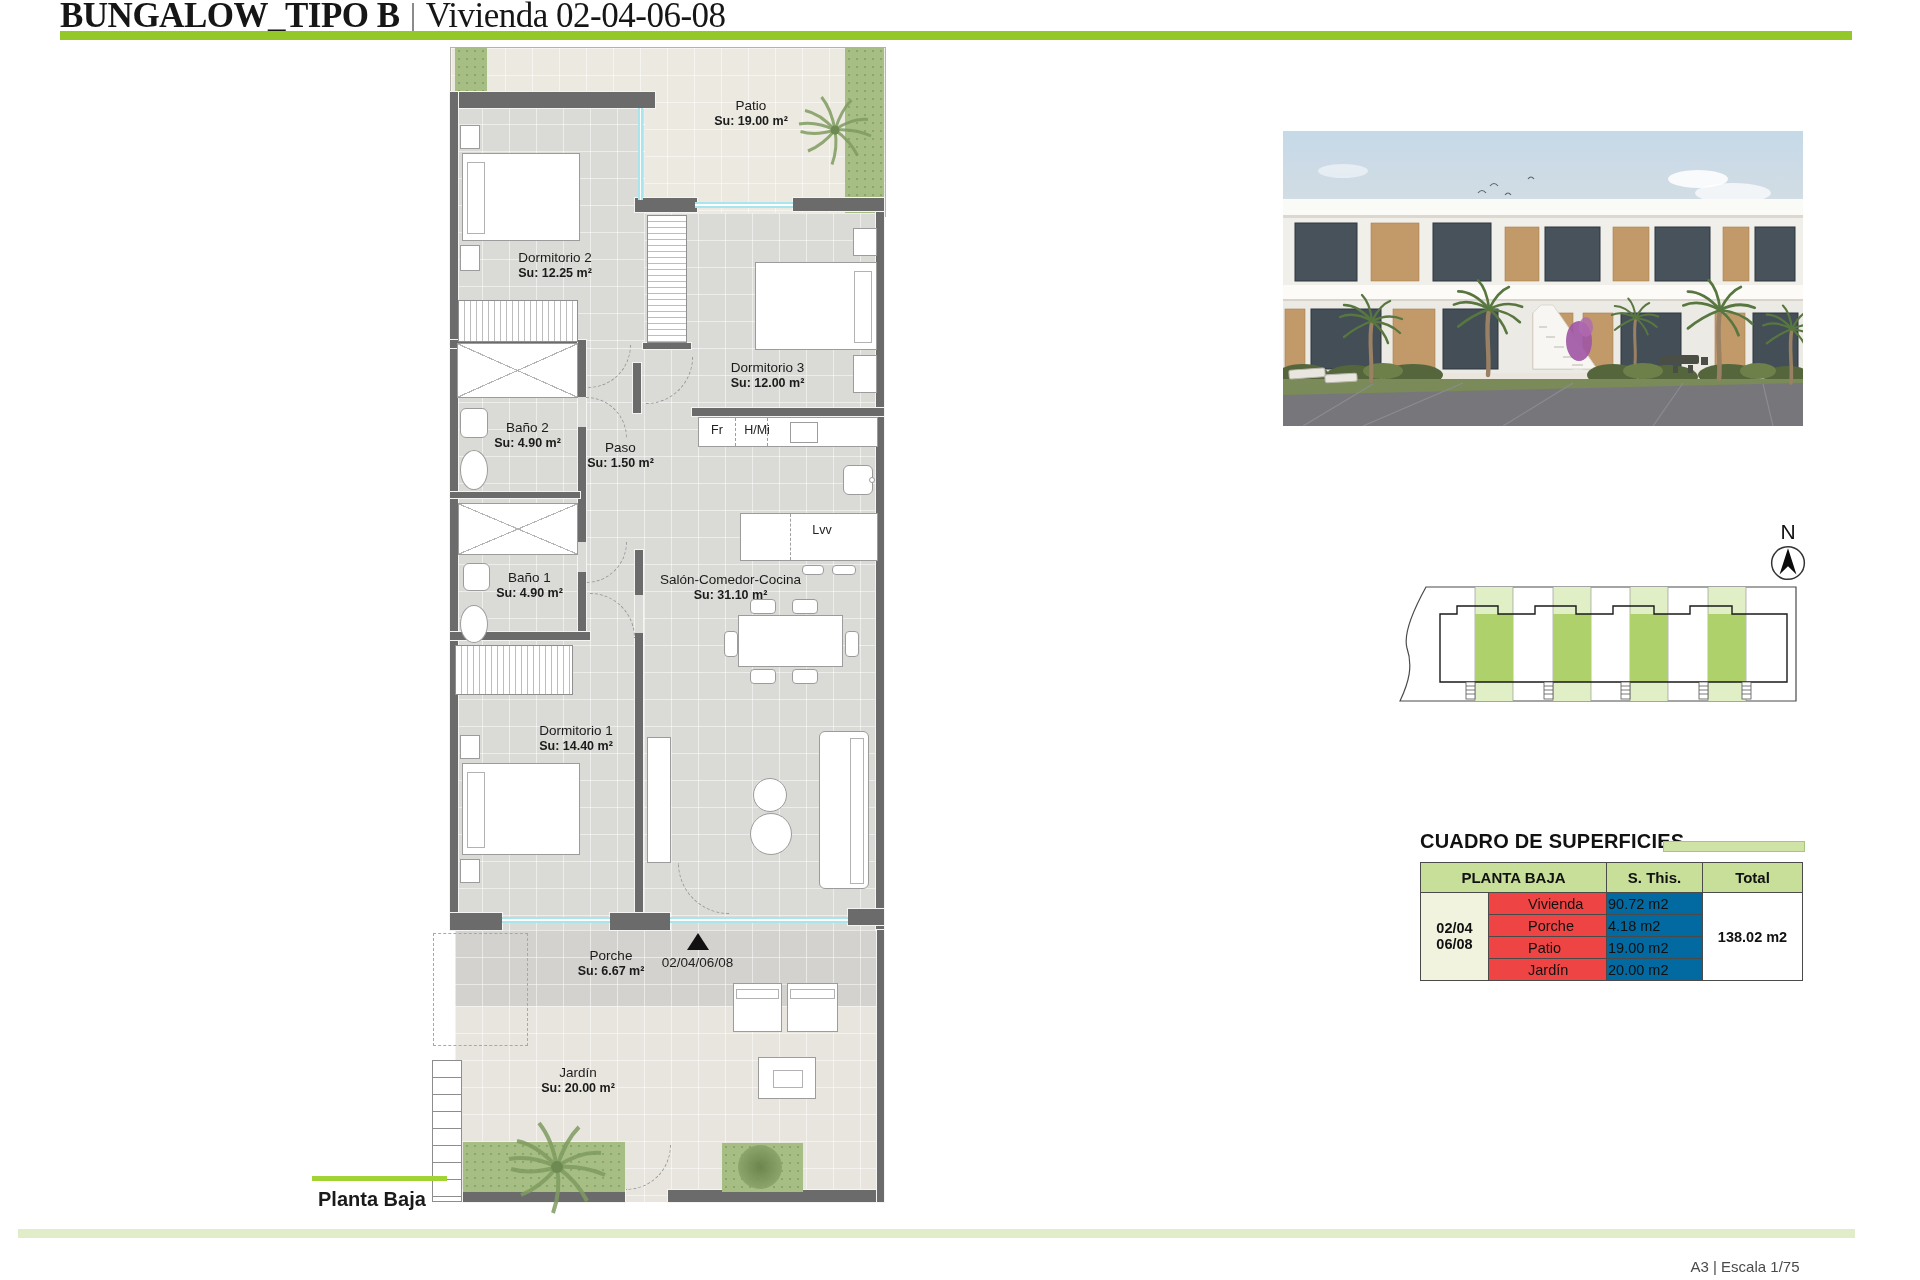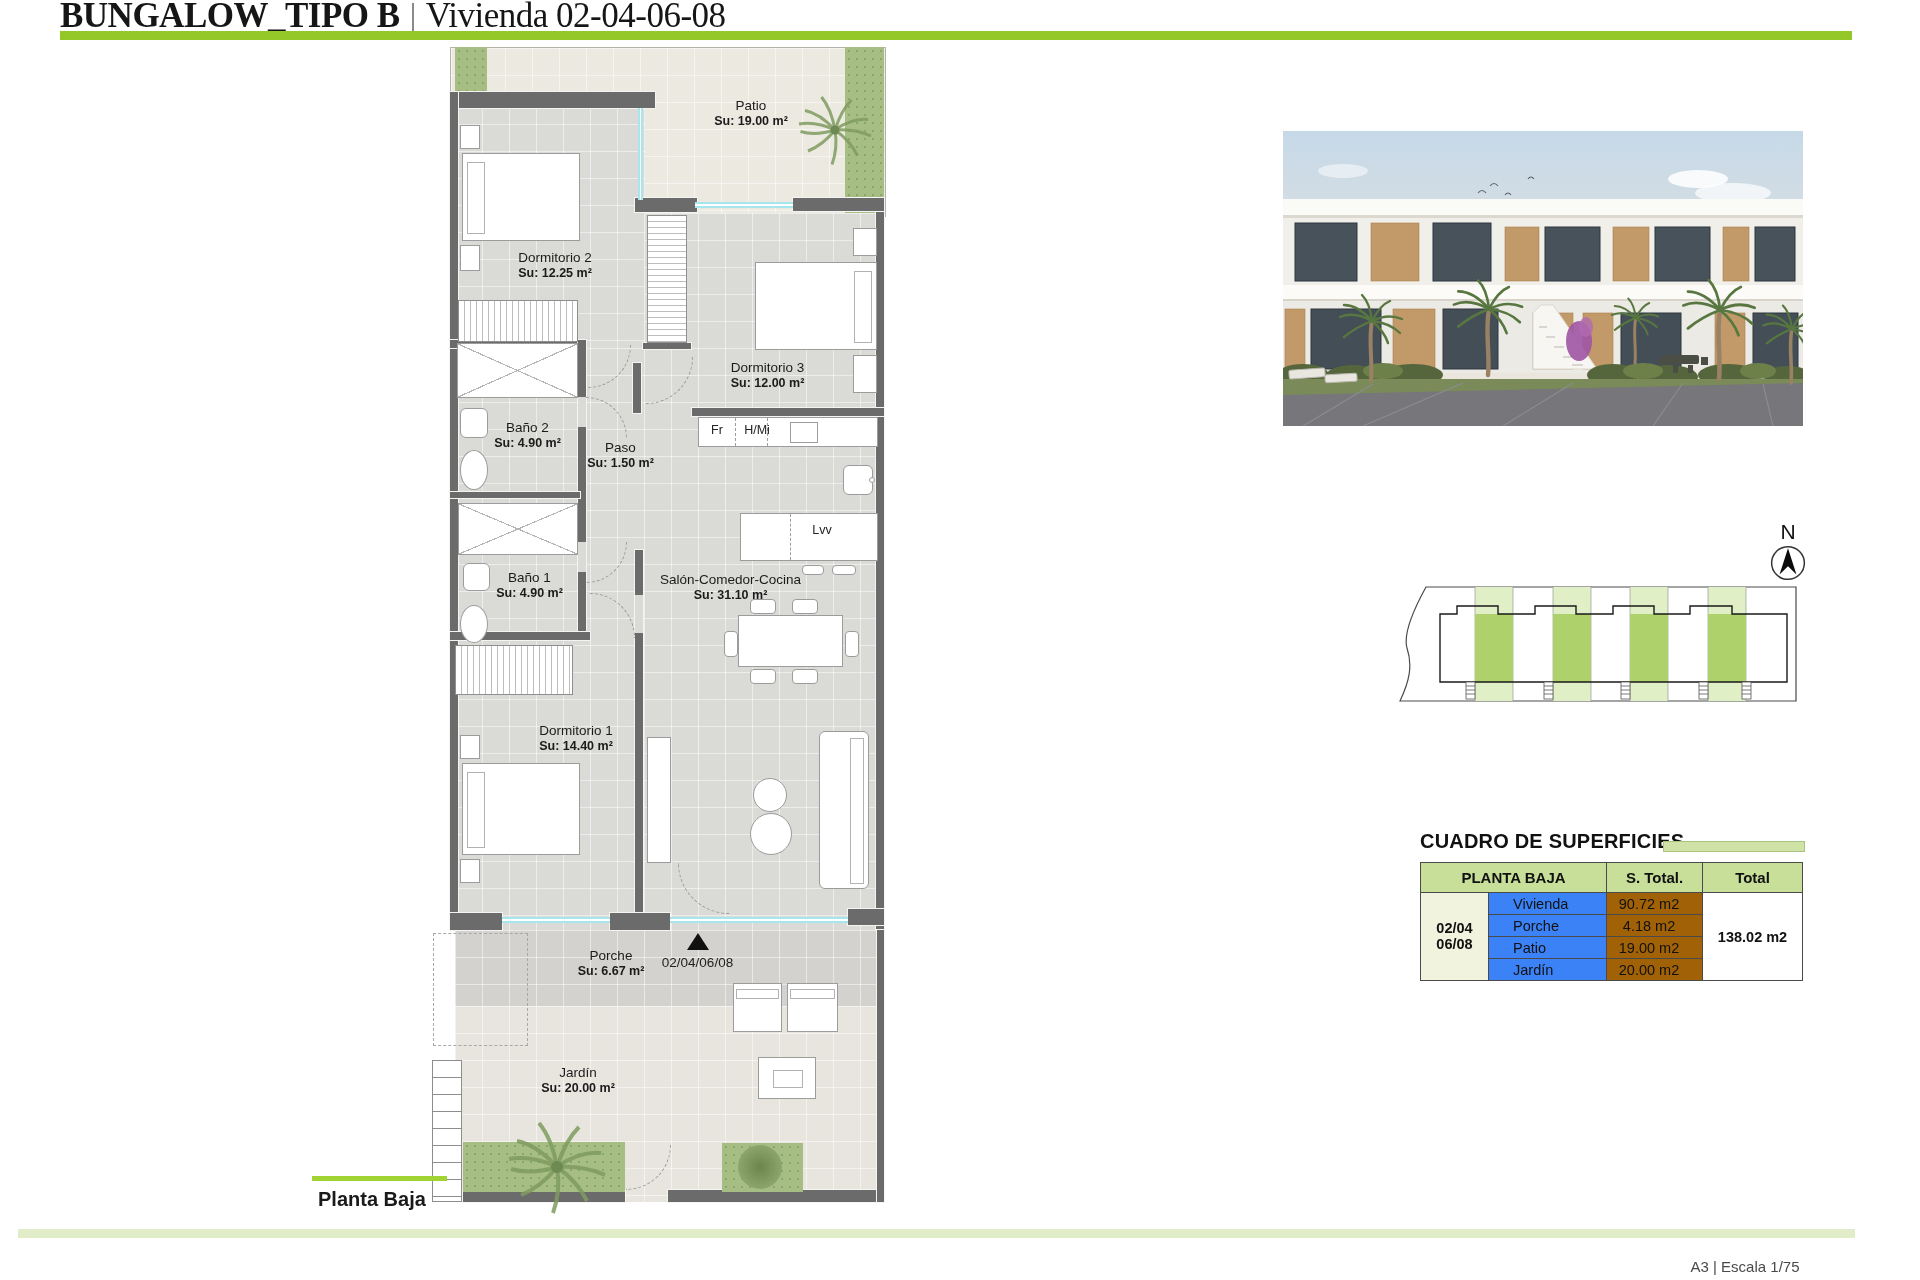--- a/index.html
+++ b/index.html
@@ -50,22 +50,22 @@
   .caption-line{position:absolute;left:312px;top:1176px;width:135px;height:5px;background:#a2d335;}
   .caption-text{position:absolute;left:318px;top:1188px;font-size:20px;font-weight:600;color:#1a1a1a;}
   
   .tbl-title{position:absolute;left:1420px;top:830px;font-size:20px;font-weight:700;letter-spacing:.2px;color:#111;}
   .tbl-bar{position:absolute;left:1663px;top:841px;width:142px;height:11px;background:#cfe3a6;border:1px solid #a9c47e;box-sizing:border-box;}
   table.surf{position:absolute;left:1420px;top:862px;width:382px;border-collapse:collapse;table-layout:fixed;}
   table.surf th,table.surf td{border:1px solid #4a4a4a;box-sizing:border-box;}
   table.surf th{background:#c8df9a;font-size:15px;font-weight:700;height:30px;color:#111;}
   table.surf td{font-size:14.5px;height:22px;color:#111;}
   td.unitcell{background:#f1f3df;font-weight:700;font-size:19px;text-align:center;line-height:1.05;}
-  td.namecell{background:#3b82f6;text-align:left;padding-left:24px;}
-  td.valcell{text-align:center;padding-right:12px;background:#a16207;}
+  td.namecell{background:#ef4444;text-align:left;padding-left:39px;}
+  td.valcell{text-align:left;padding-right:12px;background:#0369a1;}
   td.totalcell{font-weight:700;font-size:19px;text-align:center;background:#fff;}
   
   .north{position:absolute;left:1762px;top:520px;width:52px;text-align:center;}
   .north .nl{font-size:21px;color:#111;}
   
   .foot-strip{position:absolute;left:18px;top:1229px;width:1837px;height:9px;background:#e0edc8;}
   .foot-es{position:absolute;left:80px;top:1244px;font-size:15px;font-weight:700;color:#111;}
   .foot-en{position:absolute;left:86px;top:1264px;font-size:14.5px;color:#8f8f8f;}
   .foot-sheet{position:absolute;left:1660px;top:1258px;width:170px;text-align:center;font-size:15px;color:#4a4a4a;}
 </style>
@@ -492,21 +492,21 @@
   <table class="surf">
     <colgroup>
         <col style="width:68px">
         <col style="width:118px">
         <col style="width:96px">
         <col style="width:100px">
       </colgroup>
     <tbody>
         <tr>
       <th colspan="2">PLANTA BAJA</th>
-      <th>S. Total.</th>
+      <th>S. This.</th>
       <th>Total</th>
     </tr>
     <tr>
       <td class="unitcell" rowspan="4">
         <span style="display:block">02/04</span>
         <span style="display:block">06/08</span>
       </td>
       <td class="namecell">Vivienda</td>
       <td class="valcell">90.72 m2</td>
       <td class="totalcell" rowspan="4">138.02 m2</td>

